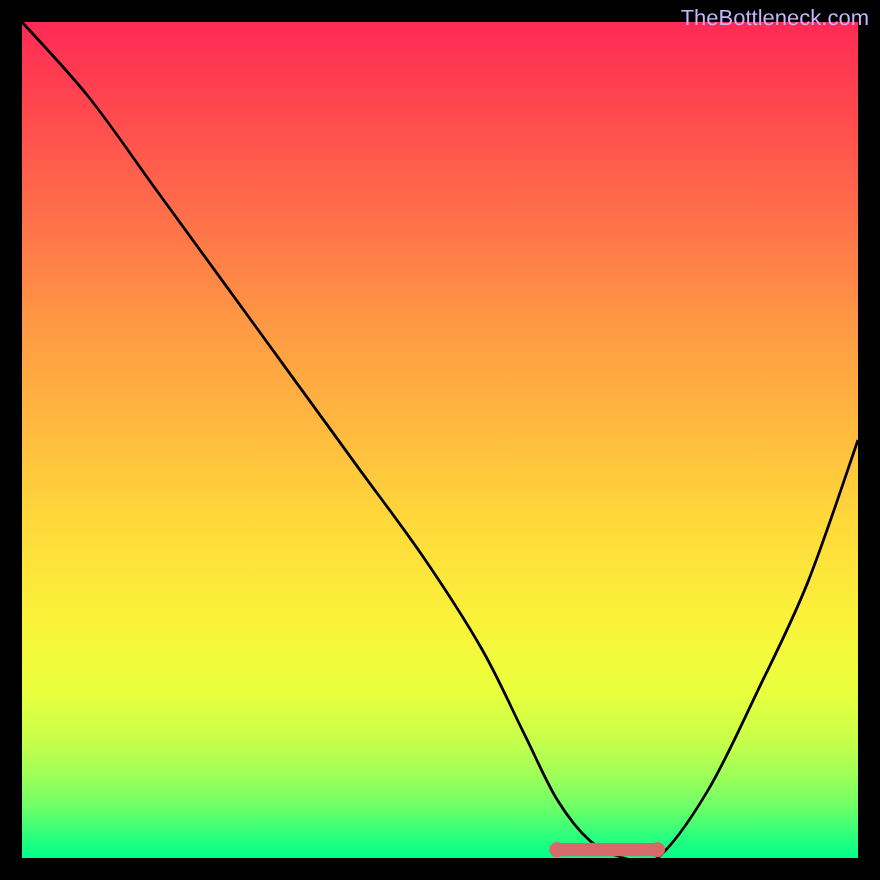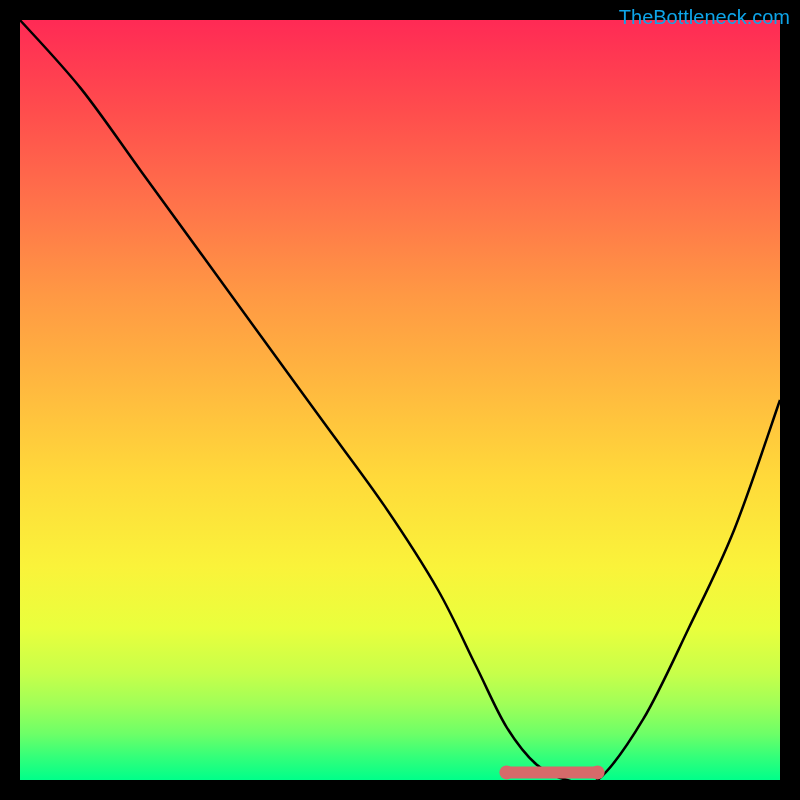--- a/index.html
+++ b/index.html
@@ -8,21 +8,21 @@
     width: 800px;
     height: 800px;
     background: #000;
     position: relative;
     font-family: Arial, sans-serif;
   }
   .watermark {
     position: absolute;
     top: 6px;
     right: 10px;
-    color: #0ea5e9;
+    color: #c4b5fd;
     font-size: 20px;
     font-weight: 500;
     z-index: 10;
   }
   .plot-area {
     position: absolute;
     left: 20px;
     top: 20px;
     width: 760px;
     height: 760px;

